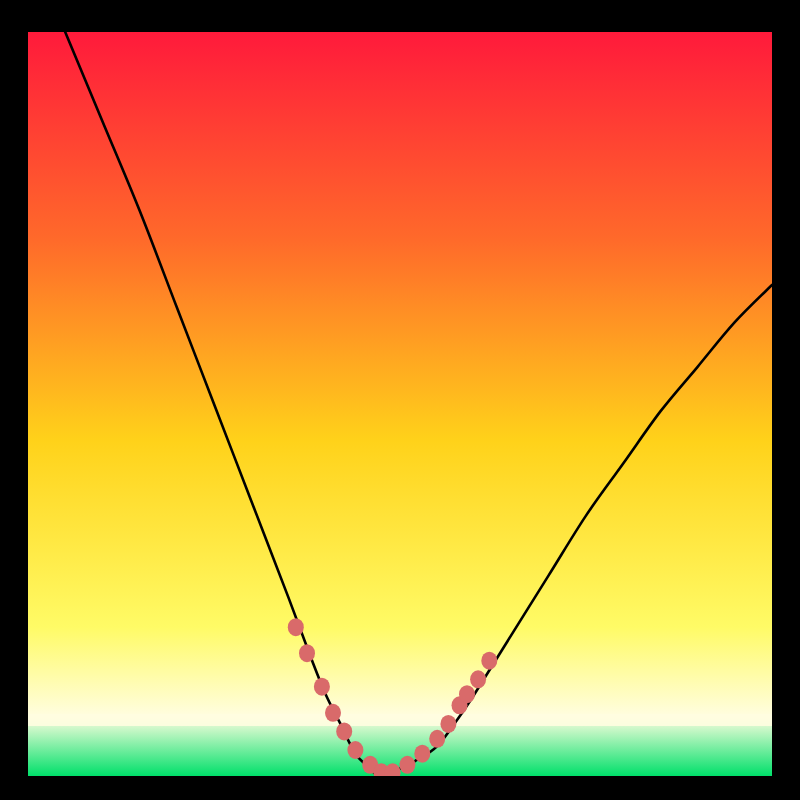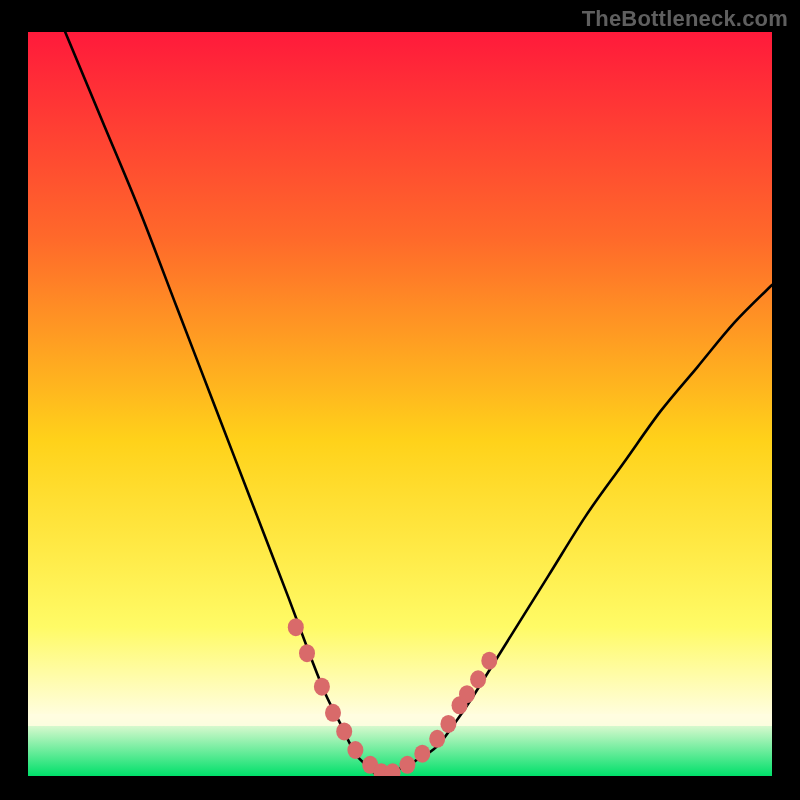--- a/index.html
+++ b/index.html
@@ -30,21 +30,20 @@
     top: 0;
     width: 744px;
     height: 744px;
   }
   svg { display: block; }
 </style>
 </head>
 <body>
 
 <div class="frame">
-  <div class="watermark">TheBottleneck.com</div>
   <div class="plot-outer">
     <svg class="plot" width="744" height="744" viewBox="0 0 744 744">
       <defs>
         <linearGradient id="bg-grad" x1="0" y1="0" x2="0" y2="1">
           <stop id="g0" offset="0%" stop-color="#ff1a3b"></stop>
           <stop id="g1" offset="28%" stop-color="#ff6a2a"></stop>
           <stop id="g2" offset="55%" stop-color="#ffd21a"></stop>
           <stop id="g3" offset="80%" stop-color="#fffb66"></stop>
           <stop id="g4" offset="92%" stop-color="#fffde0"></stop>
           <stop id="g5" offset="100%" stop-color="#00e06a"></stop>

